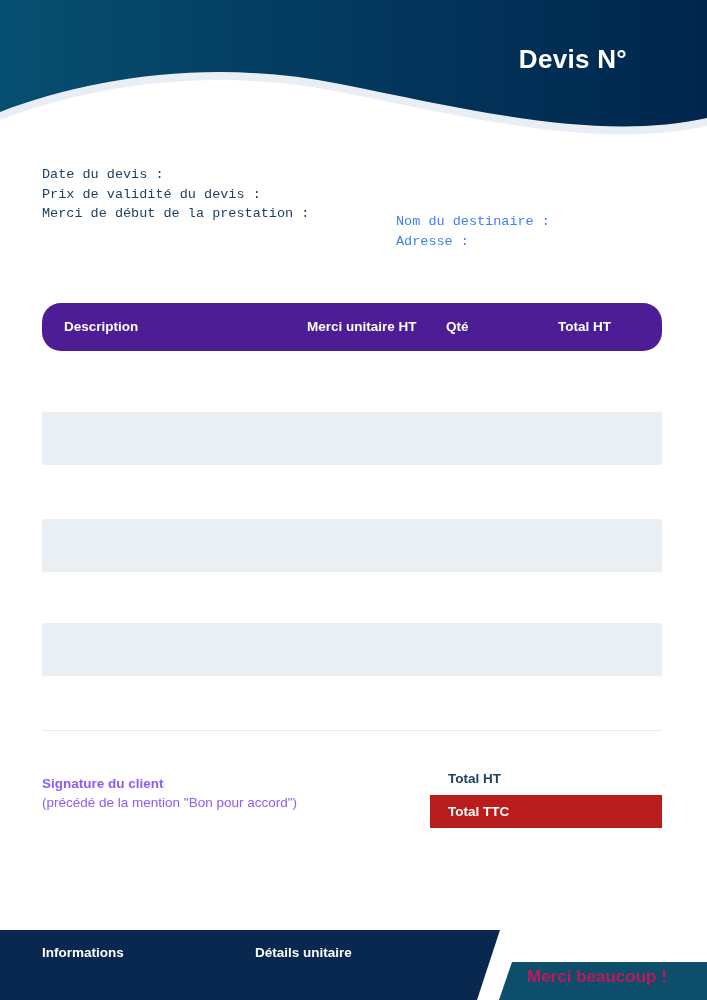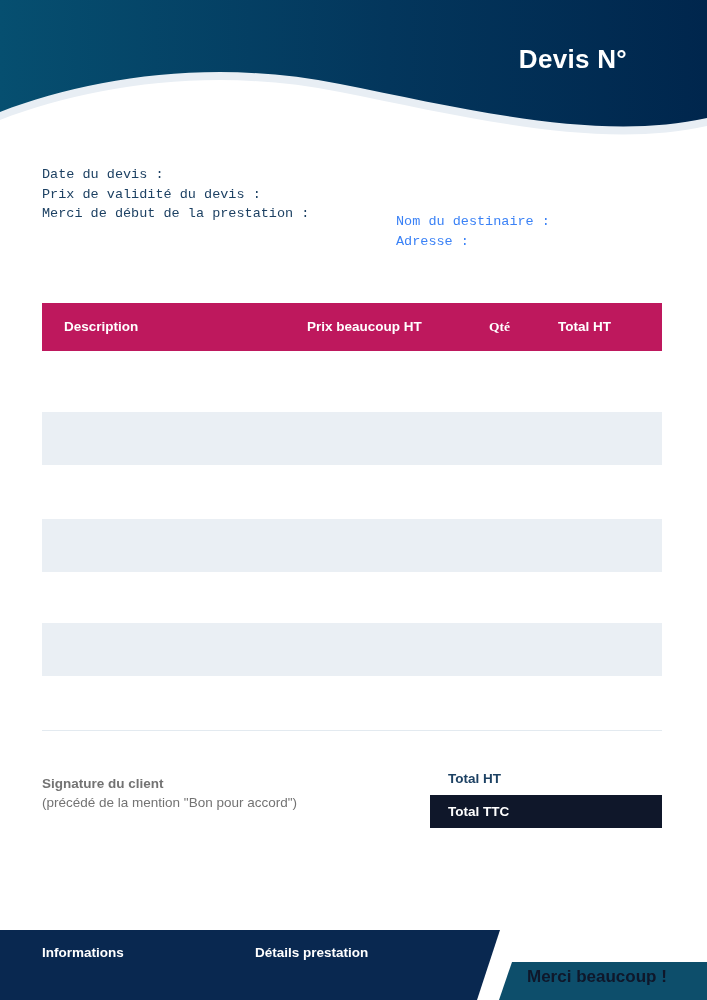--- a/index.html
+++ b/index.html
@@ -76,35 +76,36 @@
     font-family: Liberation Mono, monospace;
   }
 
   
   .table-head {
     position: absolute;
     top: 303px;
     left: 42px;
     width: 620px;
     height: 48px;
-    background: #be185d;
+    background: #4c1d95;
+    border-radius: 19px;
   }
   .th {
     position: absolute;
     top: 0;
     height: 48px;
     line-height: 48px;
     color: #ffffff;
     font-size: 13.5px;
     font-weight: bold;
     white-space: nowrap;
   }
   .th-desc  { left: 22px; }
   .th-price { left: 265px; }
-  .th-qty   { left: 447px; font-family: Liberation Serif, serif; }
+  .th-qty   { left: 404px; }
   .th-total { left: 516px; }
 
   .row-band {
     position: absolute;
     left: 42px;
     width: 620px;
     height: 53px;
     background: #eaeff4;
   }
   .row-band.r1 { top: 412px; }
@@ -119,21 +120,21 @@
     width: 620px;
     height: 1px;
     background: #e3eaf0;
   }
 
   
   .signature {
     position: absolute;
     left: 42px;
     top: 774px;
-    color: #737373;
+    color: #8b5cf6;
     font-size: 13.5px;
     line-height: 19px;
   }
   .sig-title {
     font-weight: bold;
     display: block;
   }
   .sig-sub {
     display: block;
   }
@@ -148,21 +149,21 @@
   .total-row {
     height: 33px;
     line-height: 33px;
     padding-left: 18px;
     box-sizing: border-box;
     font-size: 13.5px;
     font-weight: bold;
     color: #1d4163;
   }
   .total-row.accent {
-    background: #0f172a;
+    background: #b91c1c;
     color: #ffffff;
   }
 
   
   .footer-wrap {
     position: absolute;
     left: 0;
     top: 930px;
     width: 707px;
     height: 70px;
@@ -179,21 +180,21 @@
     font-size: 13.5px;
     font-weight: bold;
     white-space: nowrap;
   }
   .f-info  { left: 42px;  top: 945px; }
   .f-bank  { left: 255px; top: 945px; }
   .f-thanks {
     position: absolute;
     left: 527px;
     top: 967px;
-    color: #0f172a;
+    color: #be185d;
     font-size: 17px;
     font-weight: bold;
     white-space: nowrap;
   }
 </style>
 </head>
 <body>
 
 <div id="page">
 
@@ -220,21 +221,21 @@
     <div class="meta-line">Merci de début de la prestation :</div>
   </div>
 
   <div class="meta-right">
     <div class="meta-line">Nom du destinaire :</div>
     <div class="meta-line">Adresse :</div>
   </div>
 
   <div class="table-head">
     <div class="th th-desc">Description</div>
-    <div class="th th-price">Prix beaucoup HT</div>
+    <div class="th th-price">Merci unitaire HT</div>
     <div class="th th-qty">Qté</div>
     <div class="th th-total">Total HT</div>
   </div>
 
   <div class="row-band r1"></div>
   <div class="row-band r2"></div>
   <div class="row-band r3"></div>
 
   <div class="divider"></div>
 
@@ -250,16 +251,16 @@
 
   <div class="footer-wrap">
     <svg viewBox="0 0 707 70" preserveAspectRatio="none">
 
       <polygon points="0,0 500,0 477,70 0,70" fill="#092850"></polygon>
 
       <polygon points="512,32 707,32 707,70 499,70" fill="#0d4e6b"></polygon>
     </svg>
   </div>
   <div class="footer-label f-info">Informations</div>
-  <div class="footer-label f-bank">Détails prestation</div>
+  <div class="footer-label f-bank">Détails unitaire</div>
   <div class="f-thanks">Merci beaucoup !</div>
 
 </div>
 
 </body></html>

